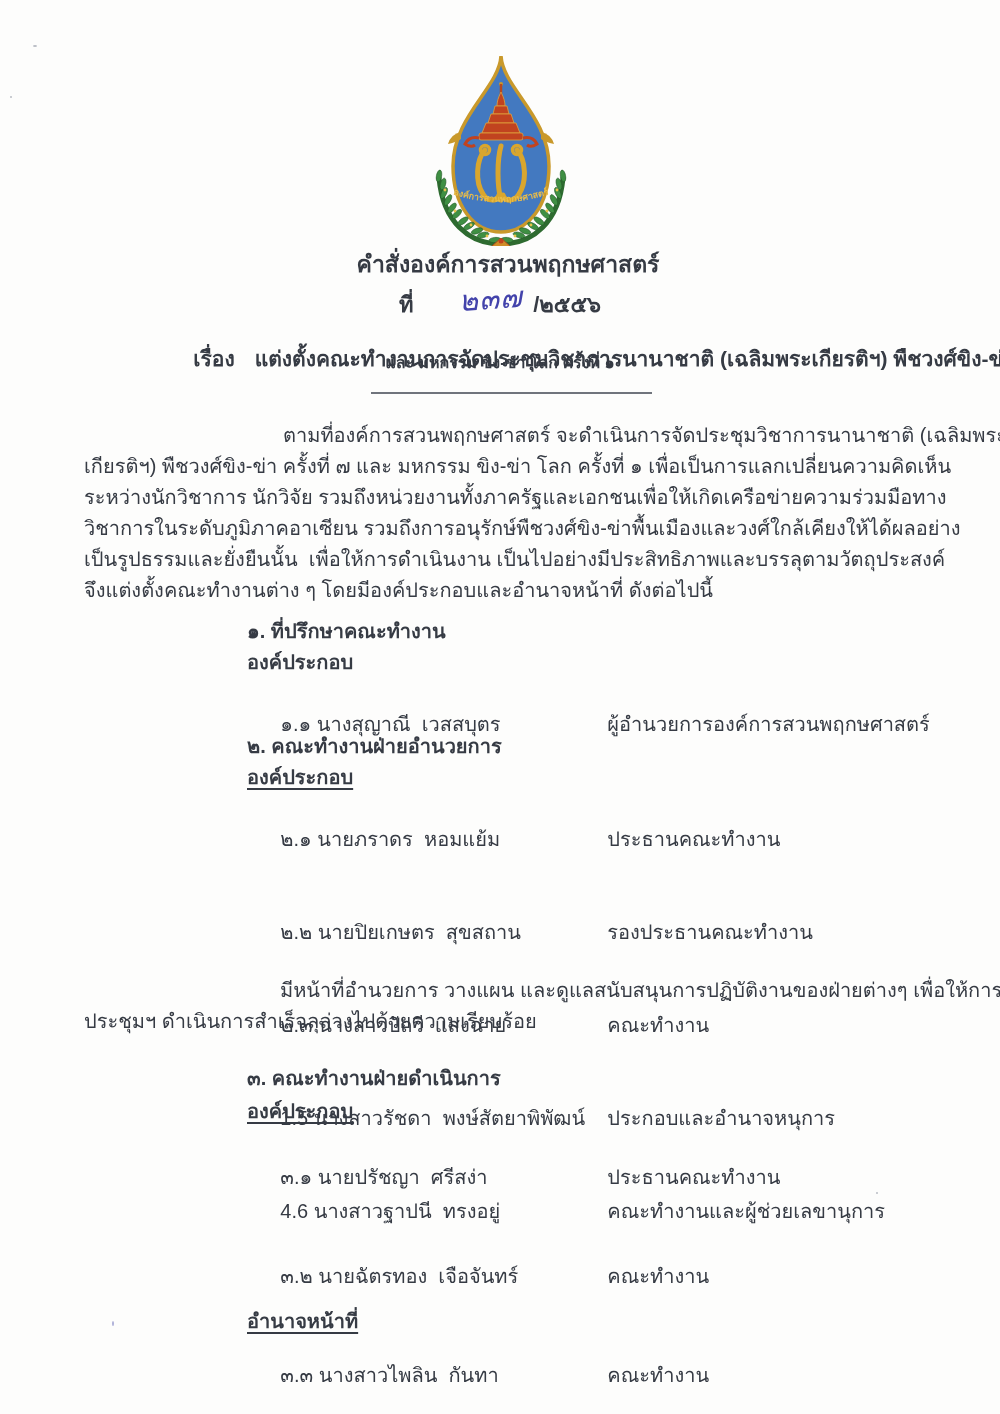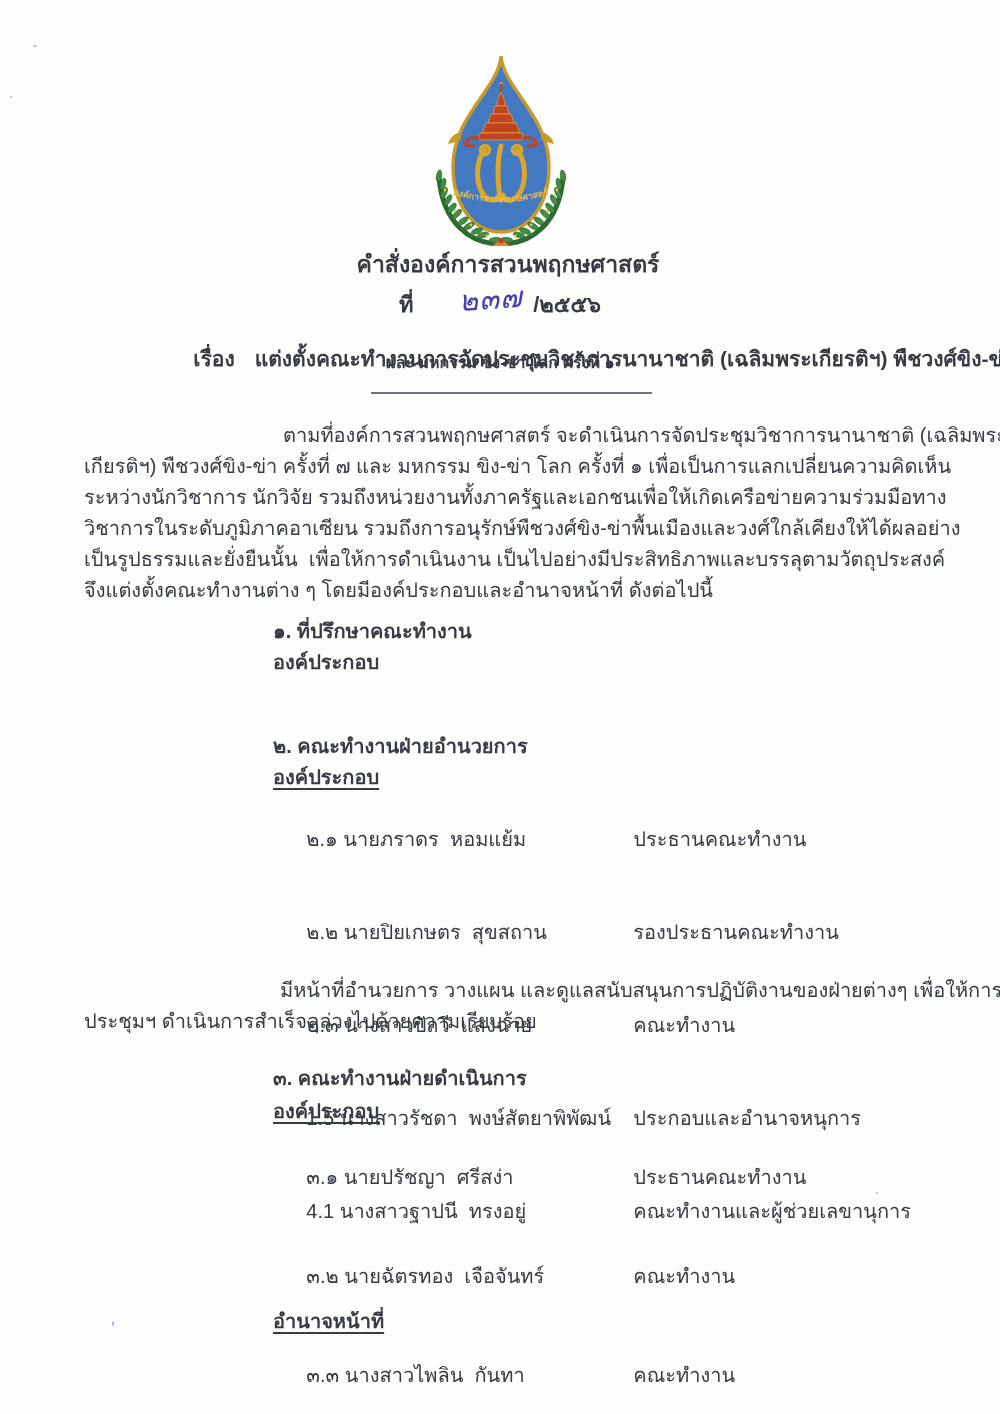--- a/index.html
+++ b/index.html
@@ -23,21 +23,21 @@
     white-space:pre;}
   .subject-label{display:inline-block;margin-right:20px;}
   .subject-line2{position:absolute;top:350px;left:0;right:0;text-align:center;
     font-size:16px;font-weight:700;}
   .divider{position:absolute;top:392px;left:371px;width:281px;height:0;
     border-top:2px solid #70747c;}
   .para{position:absolute;left:84px;line-height:31px;}
   .para .pline{white-space:pre;}
   .indent199{padding-left:199px;}
   .indent196{padding-left:196px;}
-  .sec{position:absolute;left:273px;line-height:31px;}
+  .sec{position:absolute;left:247px;line-height:31px;}
   .sec.sec3{line-height:33px;}
   .sec-head{font-weight:700;}
   .sec-sub{font-weight:700;text-decoration:underline;text-underline-offset:4px;}
   .sec-sub.no-underline{text-decoration:none;}
   .duty-head{font-weight:700;text-decoration:underline;text-underline-offset:4px;margin-top:48px;}
   .mrow{white-space:pre;}
   .mname{display:inline-block;min-width:327px;white-space:pre;}
   .mrole{white-space:pre;}
 </style>
 </head>
@@ -150,39 +150,42 @@
     <div class="pline">เกียรติฯ) พืชวงศ์ขิง-ข่า ครั้งที่ ๗ และ มหกรรม ขิง-ข่า โลก ครั้งที่ ๑ เพื่อเป็นการแลกเปลี่ยนความคิดเห็น</div>
     <div class="pline">ระหว่างนักวิชาการ นักวิจัย รวมถึงหน่วยงานทั้งภาครัฐและเอกชนเพื่อให้เกิดเครือข่ายความร่วมมือทาง</div>
     <div class="pline">วิชาการในระดับภูมิภาคอาเซียน รวมถึงการอนุรักษ์พืชวงศ์ขิง-ข่าพื้นเมืองและวงศ์ใกล้เคียงให้ได้ผลอย่าง</div>
     <div class="pline">เป็นรูปธรรมและยั่งยืนนั้น  เพื่อให้การดำเนินงาน เป็นไปอย่างมีประสิทธิภาพและบรรลุตามวัตถุประสงค์</div>
     <div class="pline">จึงแต่งตั้งคณะทำงานต่าง ๆ โดยมีองค์ประกอบและอำนาจหน้าที่ ดังต่อไปนี้</div>
   </div>
 
   <div class="sec" style="top:616px;">
     <div class="sec-head">๑. ที่ปรึกษาคณะทำงาน</div>
     <div class="sec-sub no-underline">องค์ประกอบ</div>
+    <div class="mrow">
+      <span class="mname">๑.๑ นางสุญาณี  เวสสบุตร</span><span class="mrole">ผู้อำนวยการองค์การสวนพฤกษศาสตร์</span>
+    </div>
   </div>
 
   <div class="sec" style="top:731px;">
     <div class="sec-head">๒. คณะทำงานฝ่ายอำนวยการ</div>
     <div class="sec-sub">องค์ประกอบ</div>
     <div class="mrow">
       <span class="mname">๒.๑ นายภราดร  หอมแย้ม</span><span class="mrole">ประธานคณะทำงาน</span>
     </div>
     <div class="mrow">
       <span class="mname">๒.๒ นายปิยเกษตร  สุขสถาน</span><span class="mrole">รองประธานคณะทำงาน</span>
     </div>
     <div class="mrow">
       <span class="mname">๒.๓ นางสาวปัถวี  แสงฉาย</span><span class="mrole">คณะทำงาน</span>
     </div>
     <div class="mrow">
       <span class="mname">1.5 นางสาวรัชดา  พงษ์สัตยาพิพัฒน์</span><span class="mrole">ประกอบและอำนาจหนุการ</span>
     </div>
     <div class="mrow">
-      <span class="mname">4.1 นางสาวฐาปนี  ทรงอยู่</span><span class="mrole">คณะทำงานและผู้ช่วยเลขานุการ</span>
+      <span class="mname">4.6 นางสาวฐาปนี  ทรงอยู่</span><span class="mrole">คณะทำงานและผู้ช่วยเลขานุการ</span>
     </div>
     <div class="duty-head">อำนาจหน้าที่</div>
   </div>
 
   <div class="para" style="top:975px;">
     <div class="pline indent196">มีหน้าที่อำนวยการ วางแผน และดูแลสนับสนุนการปฏิบัติงานของฝ่ายต่างๆ เพื่อให้การ</div>
     <div class="pline">ประชุมฯ ดำเนินการสำเร็จลุล่วงไปด้วยความเรียบร้อย</div>
   </div>
 
   <div class="sec sec3" style="top:1062px;">

